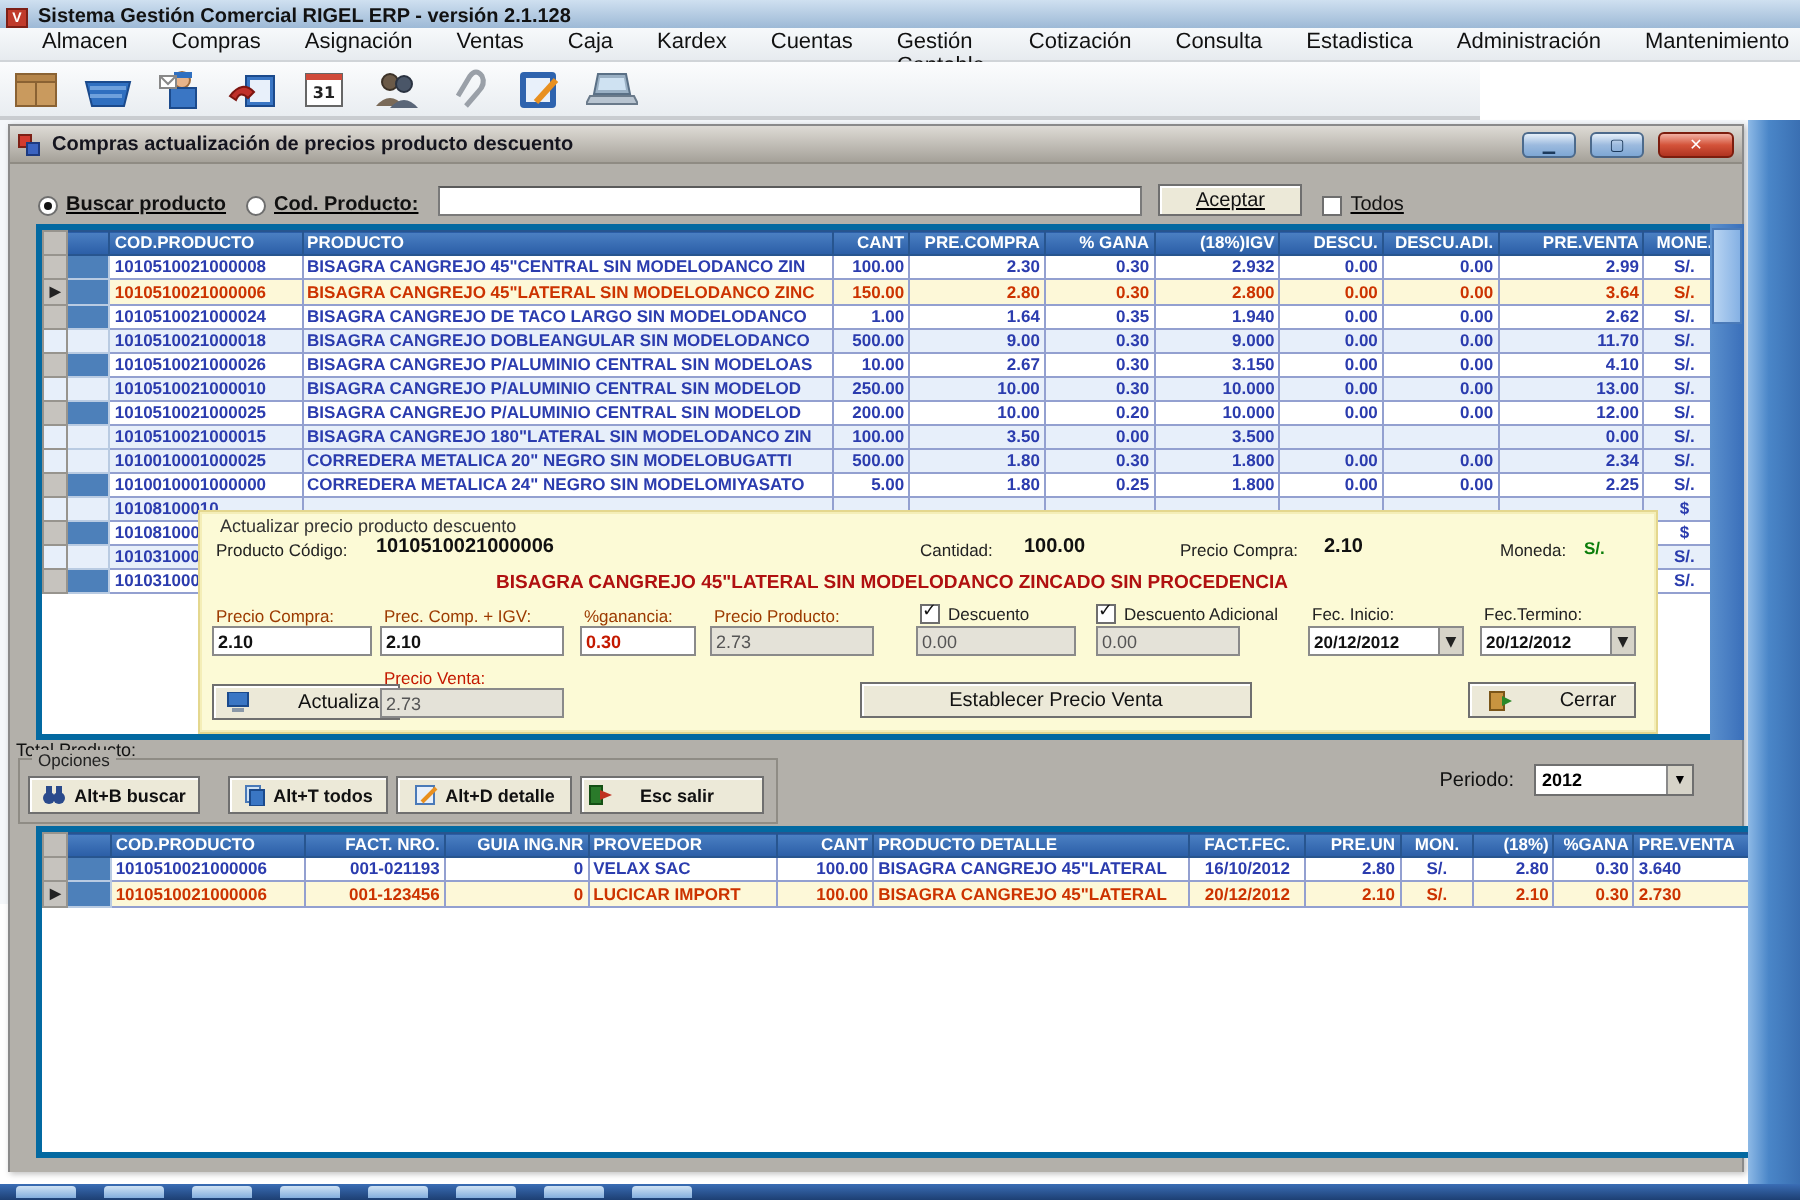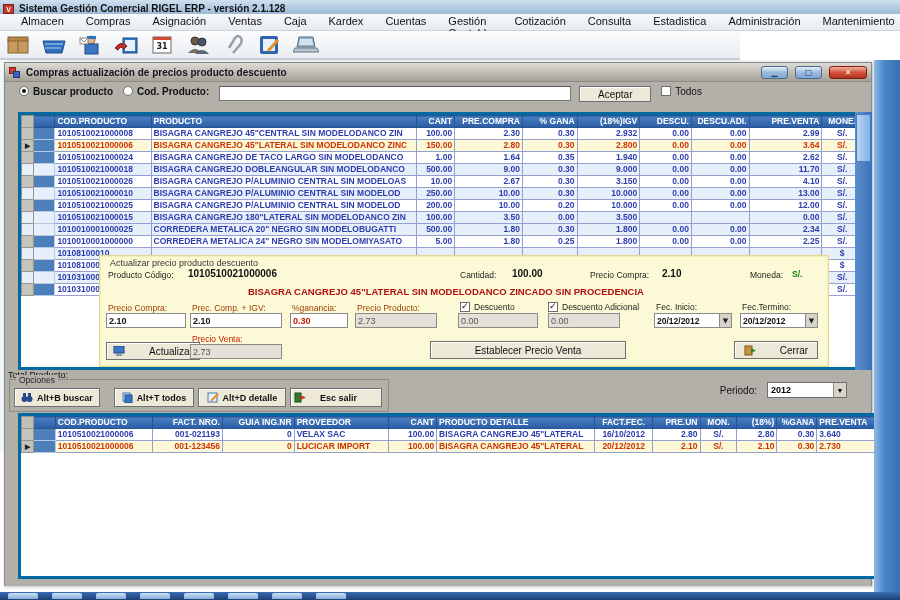--- a/index.html
+++ b/index.html
@@ -36,21 +36,21 @@
   .cw-icon .sq1 { position:absolute; left:0; top:0; width:7px; height:7px; background:#d23b2f; border:1px solid #7d2015; }
   .cw-icon .sq2 { position:absolute; left:4px; top:4px; width:7px; height:7px; background:#3b63c0; border:1px solid #1d3a80; }
   .cw-text { flex:1; font:bold 10px "Liberation Sans",sans-serif; color:#14141e; }
   .cw-btn { width:27px; height:13px; border:1px solid #4c6a8c; border-radius:3px; margin-left:2px;
     background:linear-gradient(#e6f0fa,#9cbade 50%,#7ea7d4); display:flex; align-items:center; justify-content:center;
     font:bold 8px "DejaVu Sans",sans-serif; color:#1c3least; color:#1c3a5c; }
   .cw-btn.close { width:38px; background:linear-gradient(#f2b0a2,#d4533a 50%,#b03320); color:#fff; border-color:#7c1d0e; }
   .cw-body { position:relative; height:504px; background:#b3b0aa; }
 
   
-  .searchrow { position:absolute; left:0; top:4px; width:100%; height:22px; display:flex; align-items:flex-start; }
+  .searchrow { position:absolute; left:0; top:4px; width:100%; height:22px; display:flex; align-items:flex-end;text-decoration:underline; }
   .radio { width:10px; height:10px; border-radius:50%; background:#fff; border:1px solid #6e6e6e; position:relative; }
   .radio.on::after { content:""; position:absolute; left:2px; top:2px; width:4px; height:4px; border-radius:50%; background:#111; }
   .rlabel { font:bold 10px "Liberation Sans",sans-serif; color:#111; margin:0 10px 0 4px; }
   .searchinput { width:352px; height:15px; background:#fff; border:1px solid #7a7a7a; border-top-color:#5a5a5a; font:10px "Liberation Sans",sans-serif; padding:0 3px; }
   .bevelbtn { background:#ece9d8; border:1px solid #6f6f6f; box-shadow:inset 1px 1px 0 #fff; font:10px "Liberation Sans",sans-serif;
     color:#111; display:inline-flex; align-items:center; justify-content:center; gap:4px; cursor:default; }
   .aceptar { width:72px; height:16px; margin-left:8px; }
   .checkbox { width:10px; height:10px; background:#fff; border:1px solid #6e6e6e; display:inline-block; position:relative; }
   .checkbox.on::after { content:"✓"; position:absolute; left:0; top:-2px; font:bold 9px "DejaVu Sans",sans-serif; color:#111; }
 

